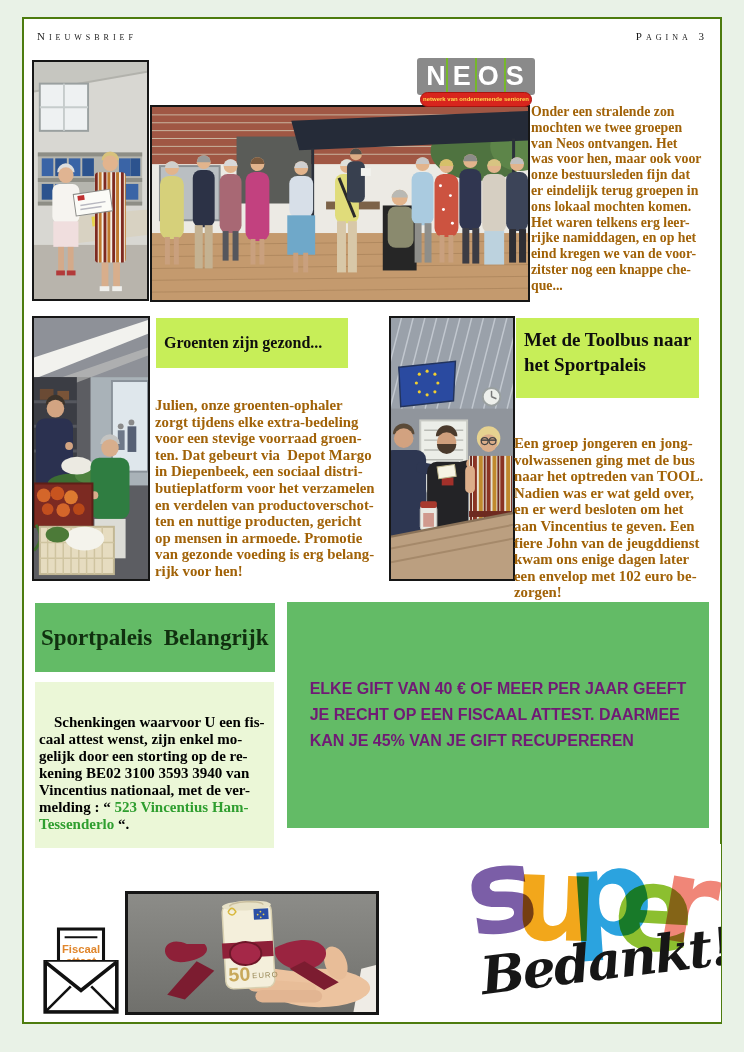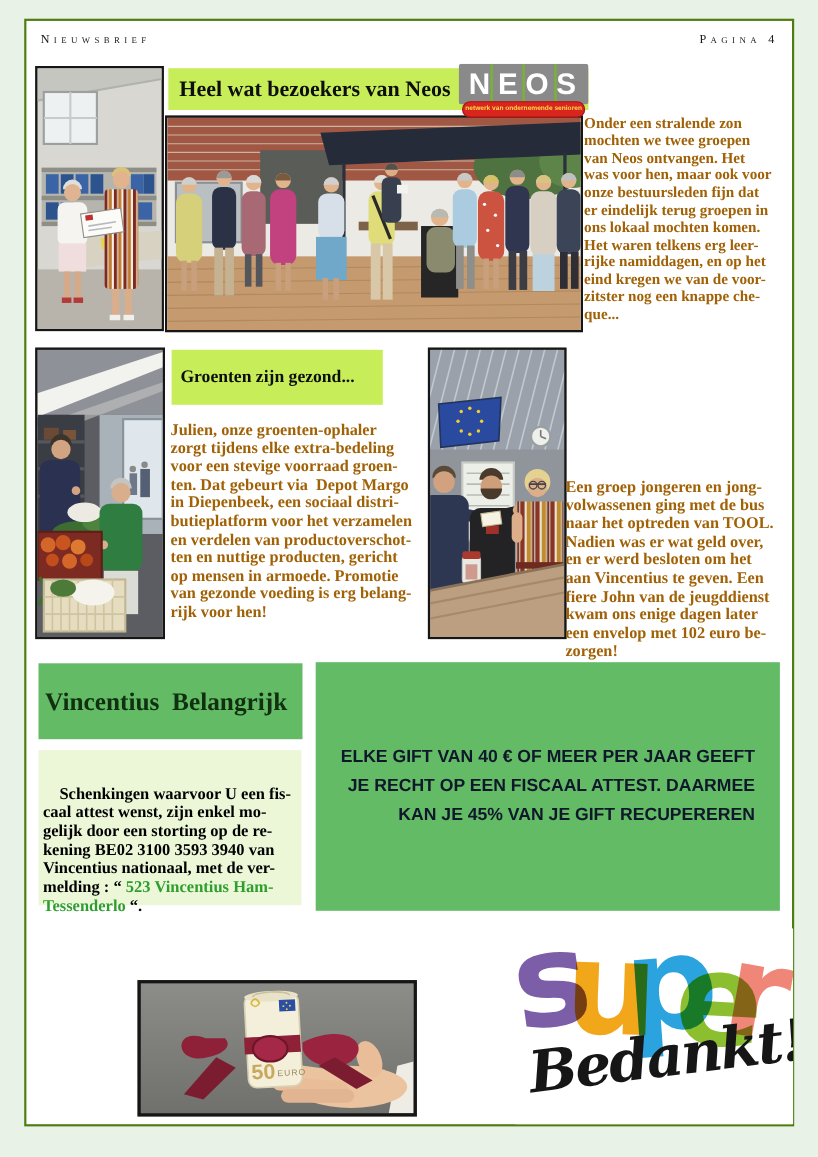--- a/index.html
+++ b/index.html
@@ -44,37 +44,37 @@
        background-image:linear-gradient(#76b82a,#76b82a),linear-gradient(#76b82a,#76b82a),linear-gradient(#76b82a,#76b82a);
        background-repeat:no-repeat;background-size:2px 100%;
        background-position:29px 0,58px 0,87px 0;text-indent:5px;text-align:right;}
   .neos-pill{position:absolute;left:3px;right:3px;bottom:0;height:15px;
        background:#d8251d;border:1px solid #a81510;border-radius:8px;
        color:#ffd94c;font:bold 6px/13px "Liberation Sans",sans-serif;
        text-align:center;white-space:nowrap;overflow:hidden;box-sizing:border-box;}
   
   .bodytxt{font-weight:bold;color:#a16207;white-space:pre-wrap;}
   .txt-neos{left:507px;top:85px;width:189px;font-size:13.8px;line-height:15.8px;}
-  .txt-groenten{left:131px;top:364px;width:243px;font-size:14.8px;line-height:16.6px;}
+  .txt-groenten{left:131px;top:378px;width:243px;font-size:14.8px;line-height:16.6px;}
   .txt-toolbus{left:490px;top:416px;width:202px;font-size:14.8px;line-height:16.6px;}
   
   .green-banner{background:#63bb66;}
   .belangrijk-banner{left:11px;top:584px;width:240px;height:69px;
        display:flex;align-items:center;}
   .belangrijk-title{font-weight:bold;font-size:23px;color:#10300f;
        padding-left:6px;white-space:pre-wrap;}
-  .pale-box{left:11px;top:663px;width:239px;height:141px;background:#ebf7d7;
+  .pale-box{left:11px;top:663px;width:239px;height:166px;background:#ebf7d7;
        box-sizing:border-box;padding:15px 4px 4px 4px;
        font-weight:bold;font-size:15px;line-height:17px;color:#000;white-space:pre-wrap;}
   .green-text{color:#2f9e2f;}
   
   .gift-box{left:263px;top:583px;width:422px;height:226px;background:#63bb66;
        display:flex;align-items:center;justify-content:center;}
   .gift-text{font-family:"Liberation Sans",sans-serif;font-weight:bold;
-       font-size:16px;line-height:26px;color:#0f172a;text-align:right;white-space:pre-wrap;}
+       font-size:16px;line-height:26px;color:#701a75;text-align:left;white-space:pre-wrap;}
   
   .envelope{left:18px;top:908px;width:78px;height:88px;}
   .envelope svg{display:block;width:100%;height:100%;}
   .bedankt{left:444px;top:825px;width:253px;height:178px;background:#ffffff;overflow:hidden;}
   .sl{position:absolute;font-family:"DejaVu Sans",sans-serif;font-weight:bold;
       font-size:118px;line-height:1;mix-blend-mode:multiply;}
   .sl1{left:-2px;top:-12px;color:#7b5ea7;transform:rotate(-8deg);}
   .sl2{left:46px;top:-4px;color:#f2a71b;transform:rotate(2deg);}
   .sl3{left:100px;top:-9px;color:#2ba3df;transform:rotate(-4deg);}
   .sl4{left:146px;top:6px;color:#8cbf2f;transform:rotate(3deg);}
@@ -82,21 +82,21 @@
   .bedankt-script{position:absolute;left:12px;top:86px;
       font-family:"DejaVu Serif",serif;font-style:italic;font-weight:bold;
       font-size:52px;color:#161616;transform:rotate(-7deg);letter-spacing:-2px;}
 </style>
 </head>
 <body>
 
 <div class="frame">
 
   <div class="abs hdr hdr-left">Nieuwsbrief</div>
-  <div class="abs hdr hdr-right">Pagina 4</div>
+  <div class="abs hdr hdr-right">Pagina 3</div>
 
   <div class="abs photo ph-cheque">
     <svg viewBox="0 0 117 241" preserveAspectRatio="none">
       <defs>
         <pattern id="stripesA" width="9" height="9" patternUnits="userSpaceOnUse">
           <rect width="9" height="9" fill="#f4efe6"></rect>
           <rect x="0" width="3" height="9" fill="#7e2a20"></rect>
           <rect x="4" width="3" height="9" fill="#c07a2e"></rect>
         </pattern>
       </defs>
@@ -141,23 +141,20 @@
       <rect x="46" y="134" width="7" height="5" fill="#c03030" transform="rotate(-8 61 143)"></rect>
       <line x1="48" y1="146" x2="74" y2="142" stroke="#b8b8c0" stroke-width="1.5"></line>
       <line x1="48" y1="150" x2="70" y2="147" stroke="#b8b8c0" stroke-width="1.5"></line>
       <rect x="70" y="204" width="7" height="26" fill="#d8ae8c"></rect>
       <rect x="82" y="204" width="7" height="26" fill="#d8ae8c"></rect>
       <rect x="68" y="228" width="10" height="5" fill="#efefec"></rect>
       <rect x="81" y="228" width="10" height="5" fill="#efefec"></rect>
     </svg>
   </div>
 
-  <div class="abs banner banner-neos">
-    <span>Heel wat bezoekers van Neos</span>
-  </div>
   <div class="abs neos-logo">
     <div class="neos-word">NEOS</div>
     <div class="neos-pill">netwerk van ondernemende senioren</div>
   </div>
 
   <div class="abs photo ph-crowd">
     <svg viewBox="0 0 378 196" preserveAspectRatio="none">
       <rect width="378" height="196" fill="#eceae4"></rect>
       <rect x="0" y="0" width="378" height="58" fill="#a05744"></rect>
       <g stroke="#c9b5a0" stroke-width="1">
@@ -449,50 +446,67 @@
       <rect x="30" y="190" width="17" height="26" rx="4" fill="#e9e9e3" stroke="#c8c8c2"></rect>
       <rect x="30" y="186" width="17" height="7" rx="2" fill="#a83a2e"></rect>
       <rect x="33" y="198" width="11" height="14" fill="#b84a3a" opacity="0.5"></rect>
       <polygon points="0,222 125,198 125,265 0,265" fill="#bb9f80"></polygon>
       <line x1="0" y1="234" x2="125" y2="210" stroke="#a5896a" stroke-width="2"></line>
       <line x1="0" y1="248" x2="125" y2="224" stroke="#a5896a" stroke-width="2"></line>
       <line x1="0" y1="222" x2="125" y2="198" stroke="#8a7258" stroke-width="2.5"></line>
     </svg>
   </div>
 
+  <div class="abs banner banner-toolbus"><span>Met de Toolbus naar
+het Sportpaleis</span></div>
   <div class="abs bodytxt txt-toolbus">Een groep jongeren en jong-
 volwassenen ging met de bus
 naar het optreden van TOOL.
 Nadien was er wat geld over,
 en er werd besloten om het
 aan Vincentius te geven. Een
 fiere John van de jeugddienst
 kwam ons enige dagen later
 een envelop met 102 euro be-
 zorgen!</div>
 
   <div class="abs green-banner belangrijk-banner">
-    <span class="belangrijk-title">Vincentius  Belangrijk</span>
+    <span class="belangrijk-title">Sportpaleis  Belangrijk</span>
   </div>
   <div class="abs pale-box">
     <span>Schenkingen waarvoor U een fis-
 caal attest wenst, zijn enkel mo-
 gelijk door een storting op de re-
 kening BE02 3100 3593 3940 van
 Vincentius nationaal, met de ver-
 melding : “ </span><span class="green-text">523 Vincentius Ham-
 Tessenderlo</span><span> “.</span>
   </div>
 
   <div class="abs gift-box">
     <div class="gift-text">ELKE GIFT VAN 40 € OF MEER PER JAAR GEEFT
 JE RECHT OP EEN FISCAAL ATTEST. DAARMEE
 KAN JE 45% VAN JE GIFT RECUPEREREN</div>
   </div>
 
+  <div class="abs envelope">
+    <svg viewBox="0 0 76 86">
+      <rect x="16" y="2" width="44" height="58" fill="#ffffff" stroke="#111" stroke-width="3"></rect>
+      <line x1="22" y1="10" x2="54" y2="10" stroke="#111" stroke-width="2"></line>
+      <text x="38" y="25" text-anchor="middle" font-family="Liberation Sans, sans-serif" font-size="11" font-weight="bold" fill="#e0862c">Fiscaal</text>
+      <text x="38" y="37" text-anchor="middle" font-family="Liberation Sans, sans-serif" font-size="11" font-weight="bold" fill="#e0862c">attest</text>
+      <line x1="22" y1="44" x2="54" y2="44" stroke="#111" stroke-width="2"></line>
+      <line x1="22" y1="50" x2="54" y2="50" stroke="#111" stroke-width="2"></line>
+      <line x1="22" y1="56" x2="54" y2="56" stroke="#111" stroke-width="2"></line>
+      <rect x="3" y="34" width="70" height="49" fill="#ffffff" stroke="#111" stroke-width="3.5"></rect>
+      <polyline points="3,34 38,62 73,34" fill="#ffffff" stroke="#111" stroke-width="3.5"></polyline>
+      <line x1="3" y1="83" x2="28" y2="58" stroke="#111" stroke-width="2.5"></line>
+      <line x1="73" y1="83" x2="48" y2="58" stroke="#111" stroke-width="2.5"></line>
+    </svg>
+  </div>
 
   <div class="abs photo ph-money">
     <svg viewBox="0 0 253 123" preserveAspectRatio="none">
       <defs>
         <linearGradient id="bgG" x1="0" y1="0" x2="0" y2="1">
           <stop offset="0" stop-color="#8c8c88"></stop>
             <stop offset="1" stop-color="#70706c"></stop>
         </linearGradient>
       </defs>
       <rect width="253" height="123" fill="url(#bgG)"></rect>

